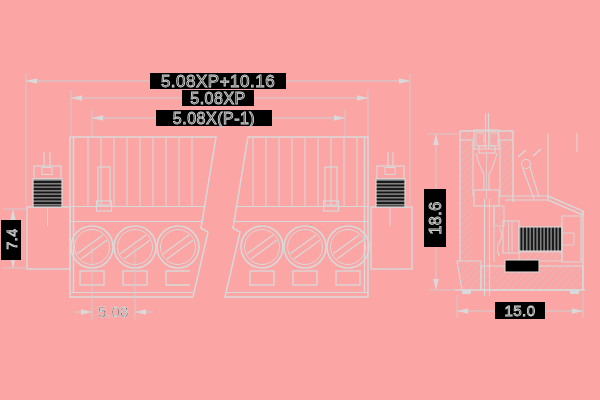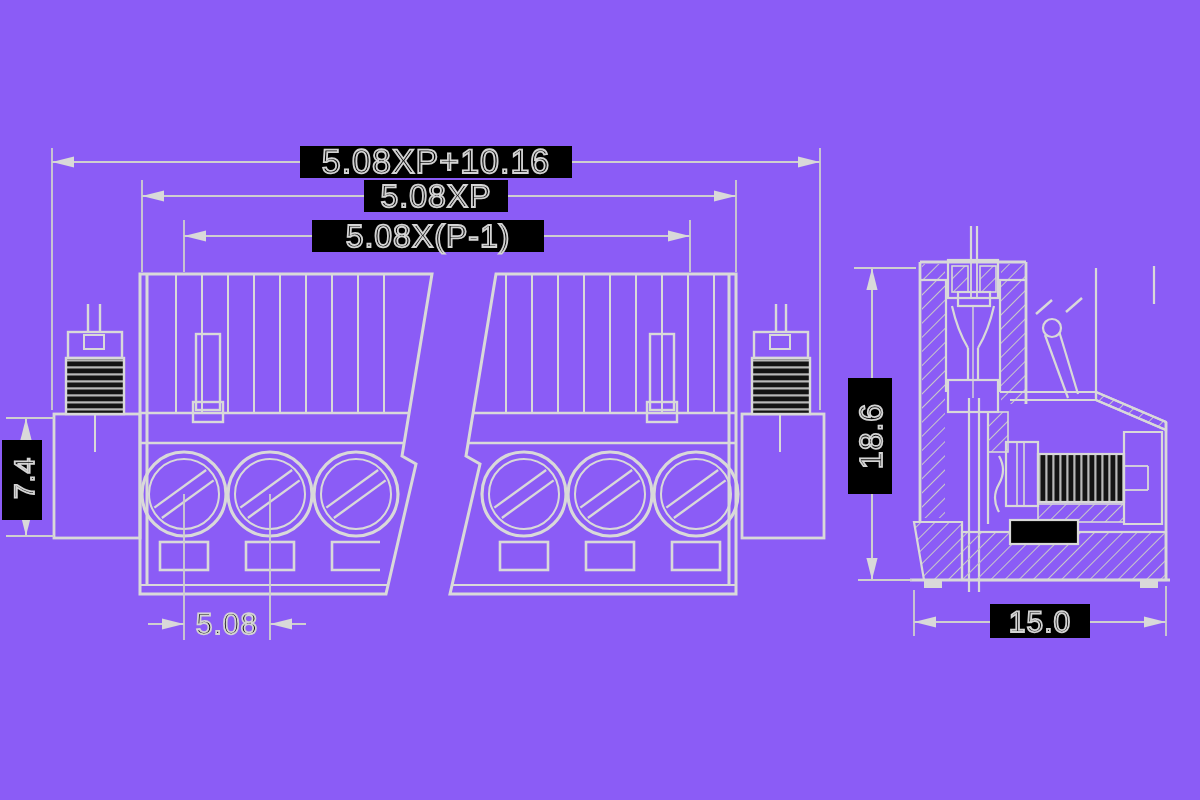--- a/index.html
+++ b/index.html
@@ -1,16 +1,16 @@
 <!DOCTYPE html>
 <html><head>
 <meta charset="utf-8">
 <style>
   html,body{margin:0;padding:0;background:#000;}
-  .canvas{position:relative;width:600px;height:400px;background:#8b5cf6;overflow:hidden;}
+  .canvas{position:relative;width:600px;height:400px;background:#fca5a5;overflow:hidden;}
   svg{display:block;}
   svg text{font-family:"Liberation Sans",sans-serif;fill:#060606;stroke:#d4d4d4;stroke-width:.9px;letter-spacing:.5px;}
 </style>
 </head>
 <body>
 
 <div class="canvas">
 <svg width="600" height="400" viewBox="0 0 600 400">
   <defs>
     <pattern id="h45" width="5" height="5" patternUnits="userSpaceOnUse" patternTransform="rotate(45)">

